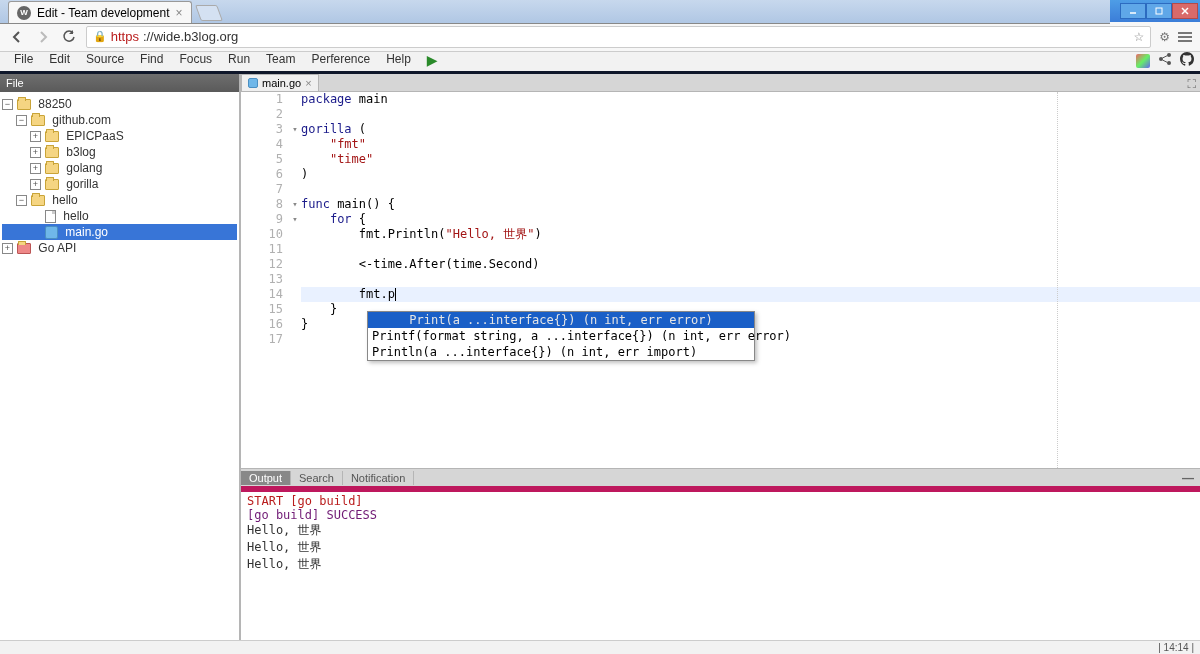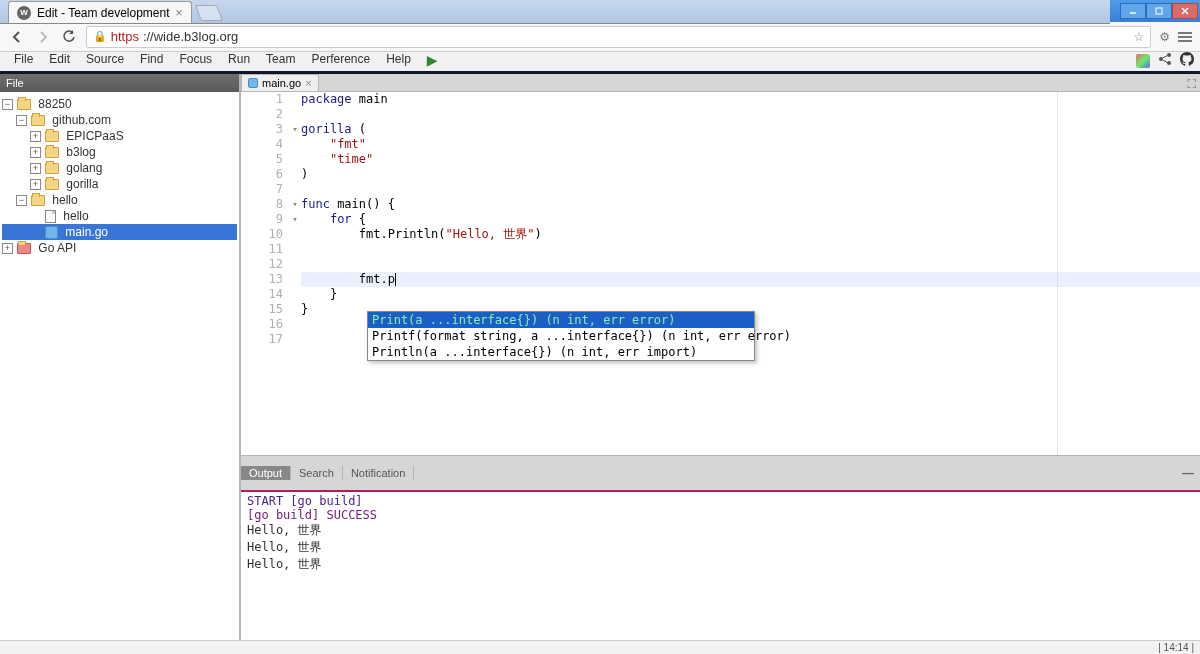--- a/index.html
+++ b/index.html
@@ -68,30 +68,30 @@
 .code-line { height: 15px; line-height: 15px; white-space: pre; }
 .code-line.active { background: #e9f1ff; }
 .kw { color: #1a1a8a; }
 .str { color: #a31515; }
 .ruler { position: absolute; top: 0; bottom: 0; left: 756px; width: 0; border-left: 1px dotted #ccc; }
 .cursor { display: inline-block; width: 0; height: 13px; border-left: 1px solid #000; vertical-align: text-bottom; animation: blink 1s step-start infinite; }
 @keyframes blink { 50% { opacity: 0; } }
 
 .autocomplete { position: absolute; top: 219px; left: 126px; width: 388px; background: #fff; border: 1px solid #888; box-shadow: 2px 2px 4px rgba(0,0,0,0.25); font-family: Consolas, monospace; font-size: 12px; }
 .ac-item { padding: 1px 4px; cursor: pointer; white-space: pre; }
-.ac-item.selected { background: #1a5fc7; color: #86efac; }
+.ac-item.selected { background: #1a5fc7; color: #e5e5e5; text-align: center; }
 
 .bottom-panel { border-top: 1px solid #b5b5b5; }
-.bottom-tabs { height: 36px; background: #d6d6d6; display: flex; align-items: center; border-bottom: 2px solid #be185d; }
+.bottom-tabs { height: 23px; background: #d6d6d6; display: flex; align-items: center; border-bottom: 6px solid #be185d; }
 .bottom-tab { padding: 1px 8px; font-size: 11px; cursor: pointer; color: #555; border-right: 1px solid #b5b5b5; }
 .bottom-tab.active { background: #888; color: #fff; }
 .minimize { margin-left: auto; margin-right: 6px; color: #666; cursor: pointer; font-weight: bold; }
 .output { height: 148px; padding: 2px 6px; font-family: Consolas, monospace; font-size: 12px; color: #333; overflow: auto; }
 .output .success { color: #701a75; }
-.output .info { color: #4c1d95; }
+.output .info { color: #b91c1c; }
 
 .statusbar { height: 14px; background: #f2f2f2; border-top: 1px solid #ccc; display: flex; justify-content: flex-end; align-items: center; padding: 0 6px; font-size: 10px; color: #555; }
 </style>
 </head>
 <body>
 
 <div class="tab-bar">
   <div class="browser-tab">
     <span class="favicon">W</span>
     <span>Edit - Team development</span>
@@ -243,20 +243,21 @@
           <div class="code-line"></div>
           <div class="code-line"><span class="kw">gorilla</span> (</div>
           <div class="code-line">    <span class="str">"fmt"</span></div>
           <div class="code-line">    <span class="str">"time"</span></div>
           <div class="code-line">)</div>
           <div class="code-line"></div>
           <div class="code-line"><span class="kw">func</span> main() {</div>
           <div class="code-line">    <span class="kw">for</span> {</div>
           <div class="code-line">        fmt.Println(<span class="str">"Hello, 世界"</span>)</div>
           <div class="code-line"></div>
+          <div class="code-line">        &lt;-time.After(time.Second)</div>
           <div class="code-line"></div>
           <div class="code-line active">        fmt.p<span class="cursor"></span></div>
           <div class="code-line">    }</div>
           <div class="code-line">}</div>
           <div class="code-line"></div>
         </div>
       <div class="autocomplete" id="ac">
           <div class="ac-item selected">Print(a ...interface{}) (n int, err error)</div>
           <div class="ac-item">Printf(format string, a ...interface{}) (n int, err error)</div>
           <div class="ac-item">Println(a ...interface{}) (n int, err import)</div>

